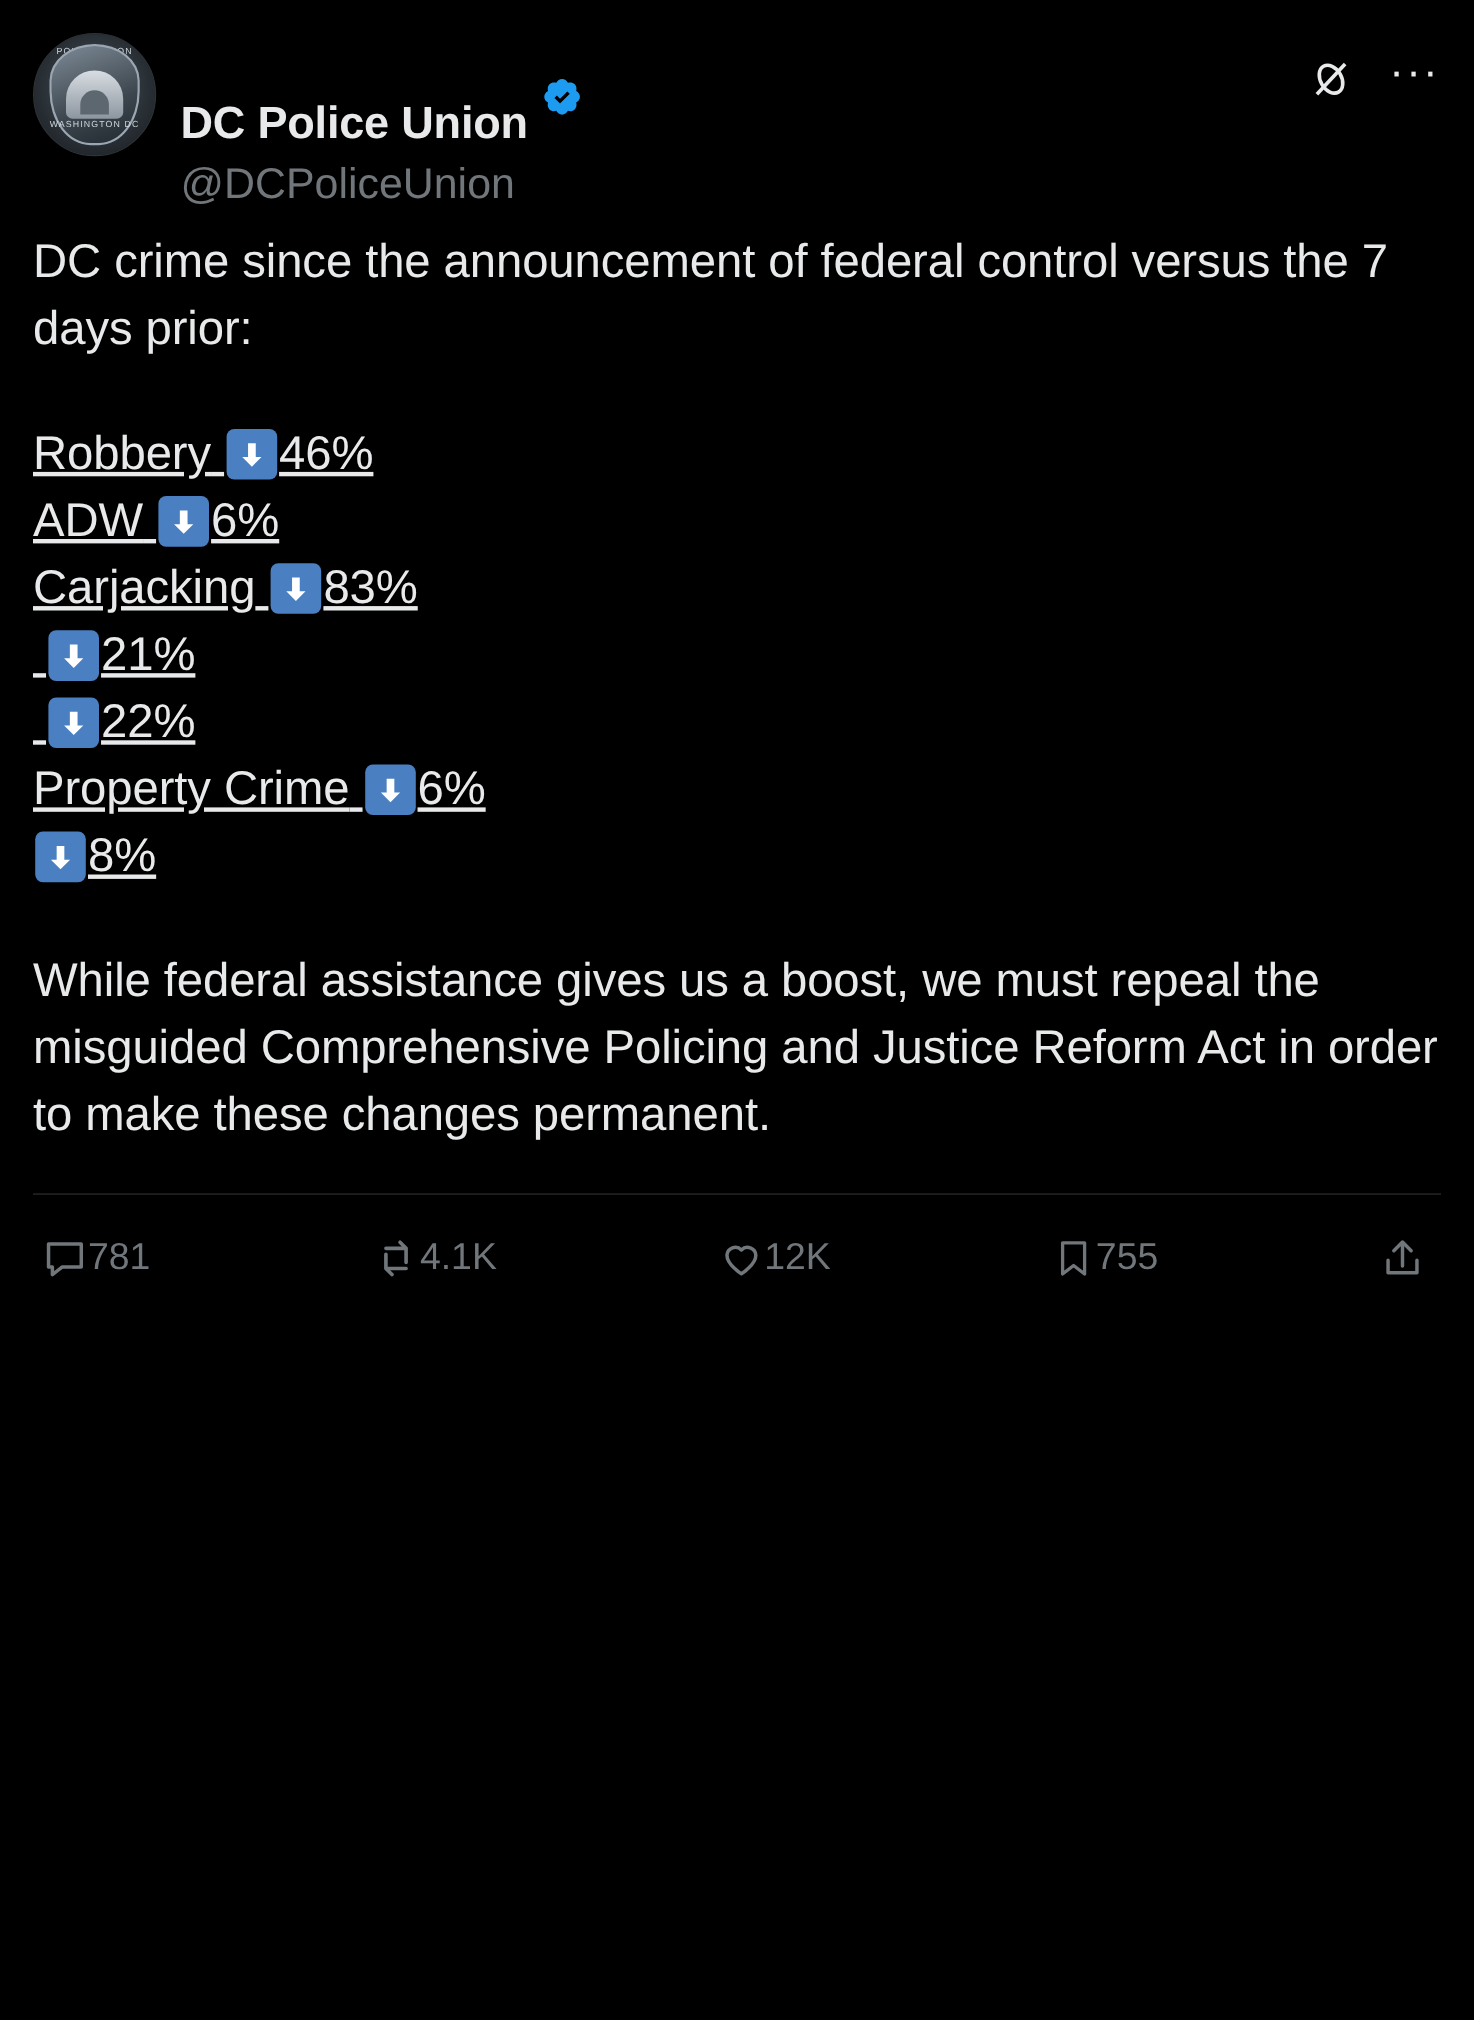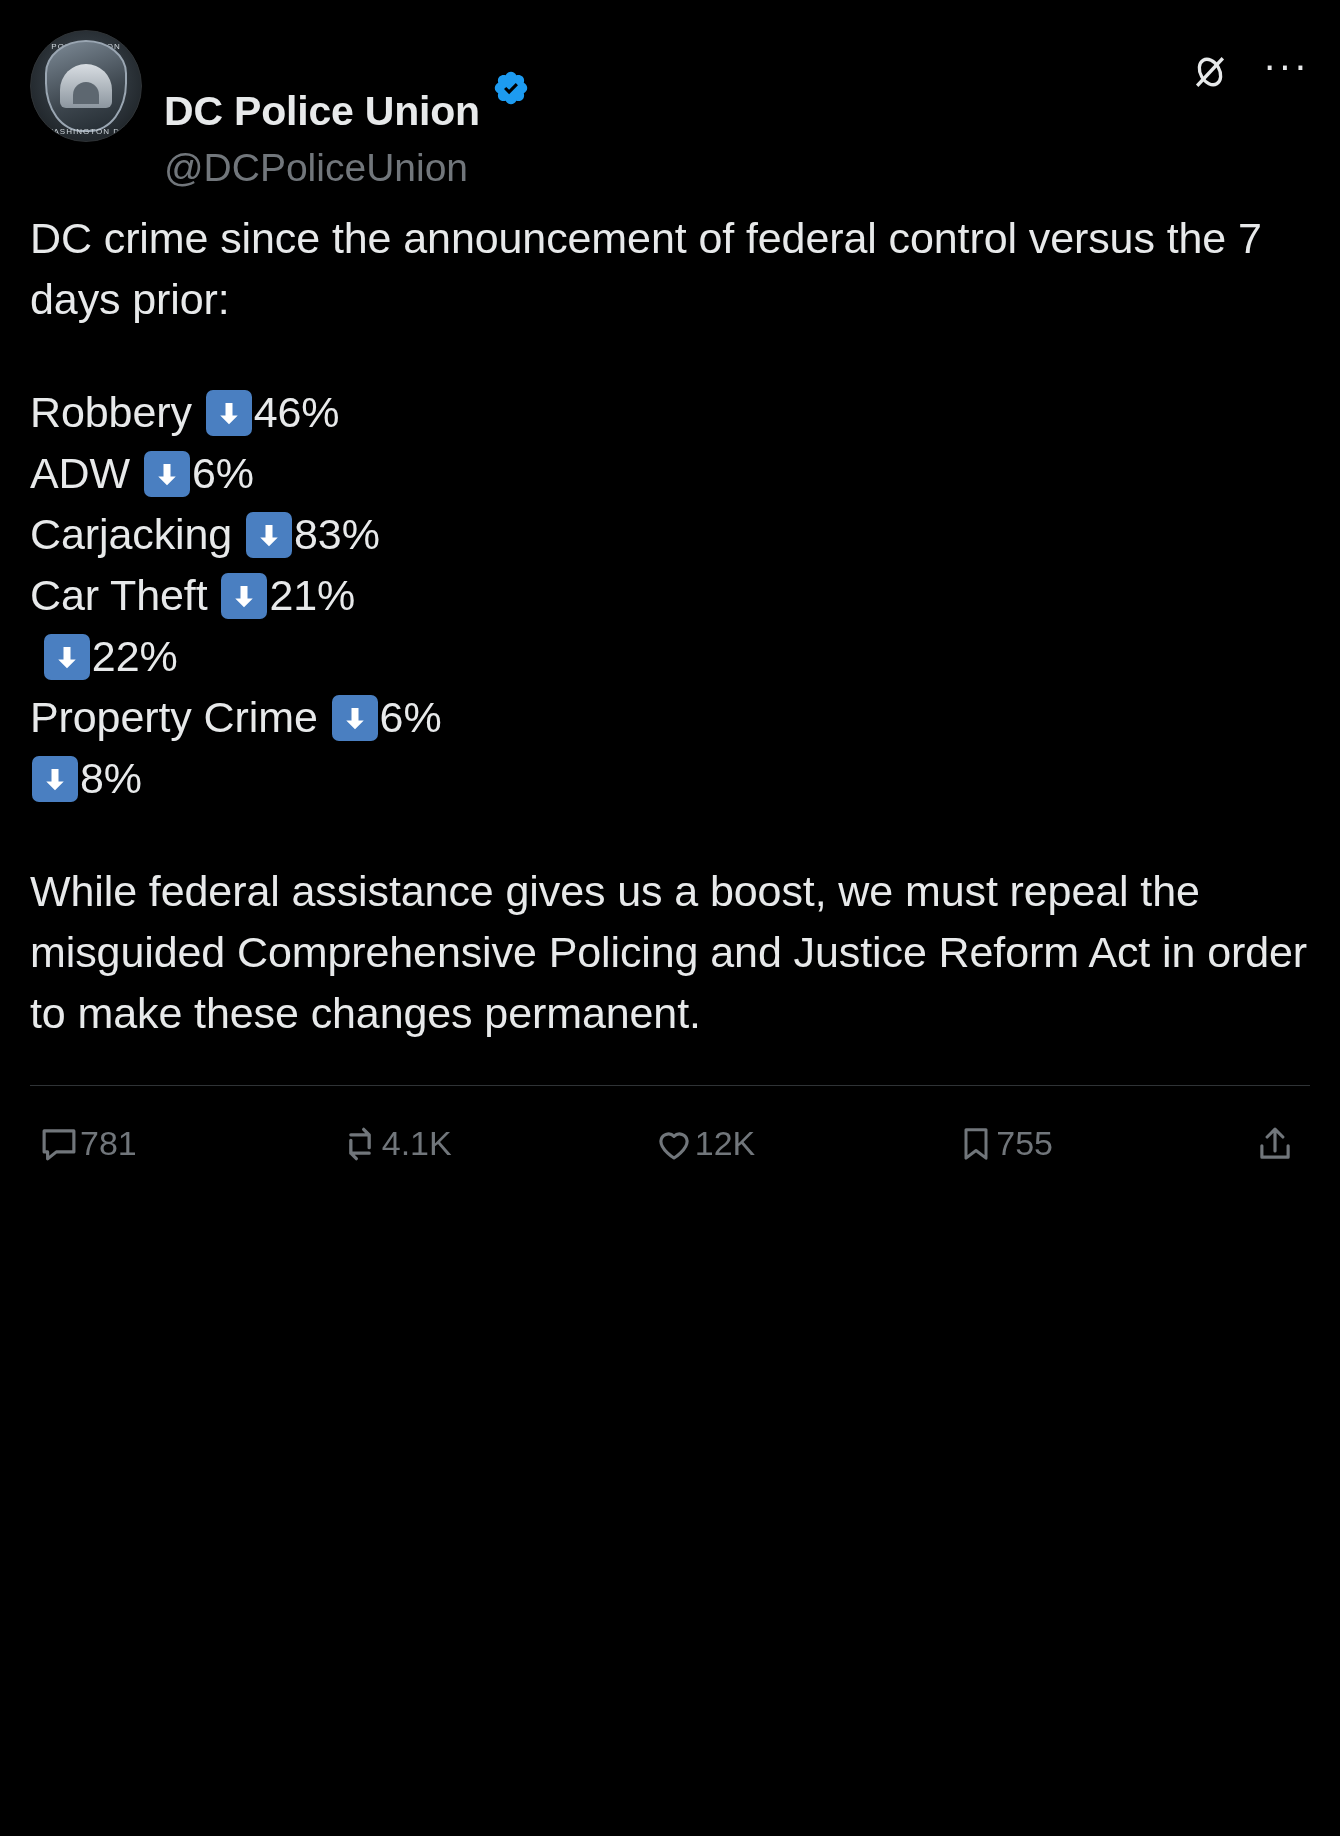--- a/index.html
+++ b/index.html
@@ -66,21 +66,21 @@
   .avatar .ring-text-bot {
     position: absolute;
     left: 0; right: 0;
     text-align: center;
     font-size: 8px;
     letter-spacing: 1px;
     color: #cfd6dc;
     font-family: "Liberation Sans", sans-serif;
   }
   .avatar .ring-text-top { top: 11px; }
-  .avatar .ring-text-bot { bottom: 5px; }
+  .avatar .ring-text-bot { bottom: 24px; }
 
   .names {
     flex: 1 1 auto;
     padding-top: 10px;
     min-width: 0;
   }
   .name-row {
     display: flex;
     align-items: center;
     gap: 12px;
@@ -136,20 +136,21 @@
     letter-spacing: -0.1px;
     white-space: normal;
   }
   .para { margin-bottom: 0; }
   .spacer { height: 52px; }
 
   .stat-line {
     display: flex;
     align-items: center;
     white-space: nowrap;
+    text-decoration: underline;
   }
   .arrow-emoji {
     display: inline-flex;
     align-items: center;
     justify-content: center;
     width: 46px;
     height: 46px;
     border-radius: 7px;
     background: #4a7fc1;
     margin: 0 2px;
@@ -244,21 +245,21 @@
         </span><span>6%</span>
     </div>
     <div class="stat-line">
       <span>Carjacking</span>&nbsp;<span class="arrow-emoji">
           <svg width="30" height="30" viewBox="0 0 24 24">
             <path fill="#ffffff" d="M12 21l-7-7h4.2V4h5.6v10H19z"></path>
           </svg>
         </span><span>83%</span>
     </div>
     <div class="stat-line">
-      <span>Car Theft</span>&nbsp;<span class="arrow-emoji">
+      &nbsp;<span class="arrow-emoji">
           <svg width="30" height="30" viewBox="0 0 24 24">
             <path fill="#ffffff" d="M12 21l-7-7h4.2V4h5.6v10H19z"></path>
           </svg>
         </span><span>21%</span>
     </div>
     <div class="stat-line">
       &nbsp;<span class="arrow-emoji">
           <svg width="30" height="30" viewBox="0 0 24 24">
             <path fill="#ffffff" d="M12 21l-7-7h4.2V4h5.6v10H19z"></path>
           </svg>

